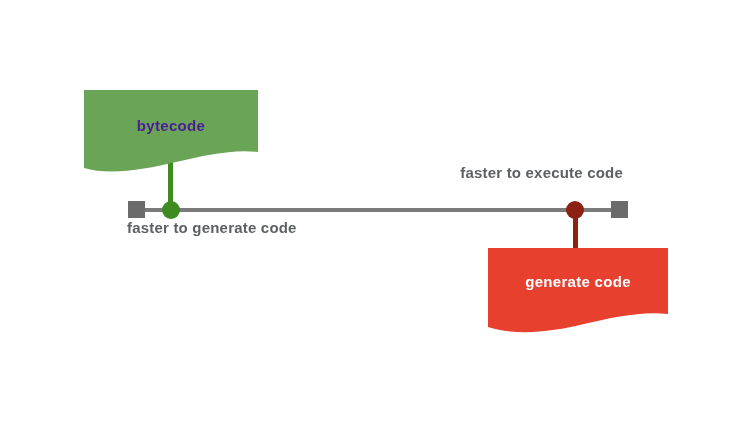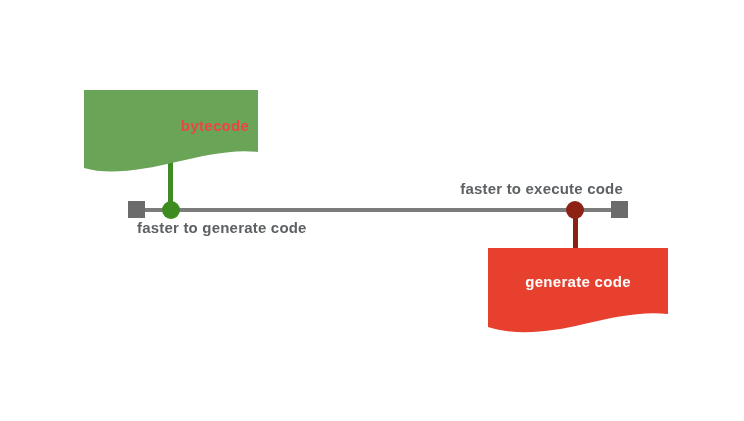--- a/index.html
+++ b/index.html
@@ -58,37 +58,37 @@
   .banner-label.green { left: 84px;  top: 90px;  width: 174px; height: 70px; }
   .banner-label.red   { left: 488px; top: 248px; width: 180px; height: 66px; }
 
   
   .axis-label {
     font-size: 15px;
     font-weight: 600;
     letter-spacing: 0.2px;
     white-space: nowrap;
   }
-  .axis-label.generate { left: 137px; top: 219px; }
-  .axis-label.execute  { right: 121px; top: 180px; }
+  .axis-label.generate { left: 127px; top: 219px; }
+  .axis-label.execute  { right: 121px; top: 164px; }
 </style>
 </head>
 <body>
 
 <div class="canvas">
 
   <div class="abs axis-line" style="background: rgb(123, 123, 123);"></div>
   <div class="abs endpoint left" style="background: rgb(107, 107, 107);"></div>
   <div class="abs endpoint right" style="background: rgb(107, 107, 107);"></div>
 
   <div class="abs stem green" style="background: rgb(62, 140, 33);"></div>
   <svg class="abs banner-svg green" viewBox="0 0 174 88">
     <path d="M0,0 H174 V62 C150,59 122,65 92,72 C62,79 26,86 0,78 Z" fill="#69a457"></path>
   </svg>
-  <div class="abs banner-label green" style="color: #ef4444; padding-left: 44px;">bytecode</div>
+  <div class="abs banner-label green" style="color: #4c1d95;">bytecode</div>
   <div class="abs dot green" style="background: rgb(62, 140, 33);"></div>
 
   <div class="abs stem red" style="background: rgb(140, 33, 20);"></div>
   <svg class="abs banner-svg red" viewBox="0 0 180 90">
     <path d="M0,0 H180 V66 C154,63 126,69 96,76 C64,84 28,88 0,79 Z" fill="#e8402f"></path>
   </svg>
   <div class="abs banner-label red" style="color: rgb(255, 255, 255);">generate code</div>
   <div class="abs dot red" style="background: rgb(140, 33, 20);"></div>
 
   <div class="abs axis-label generate" style="color: rgb(93, 97, 99);">faster to generate code</div>

